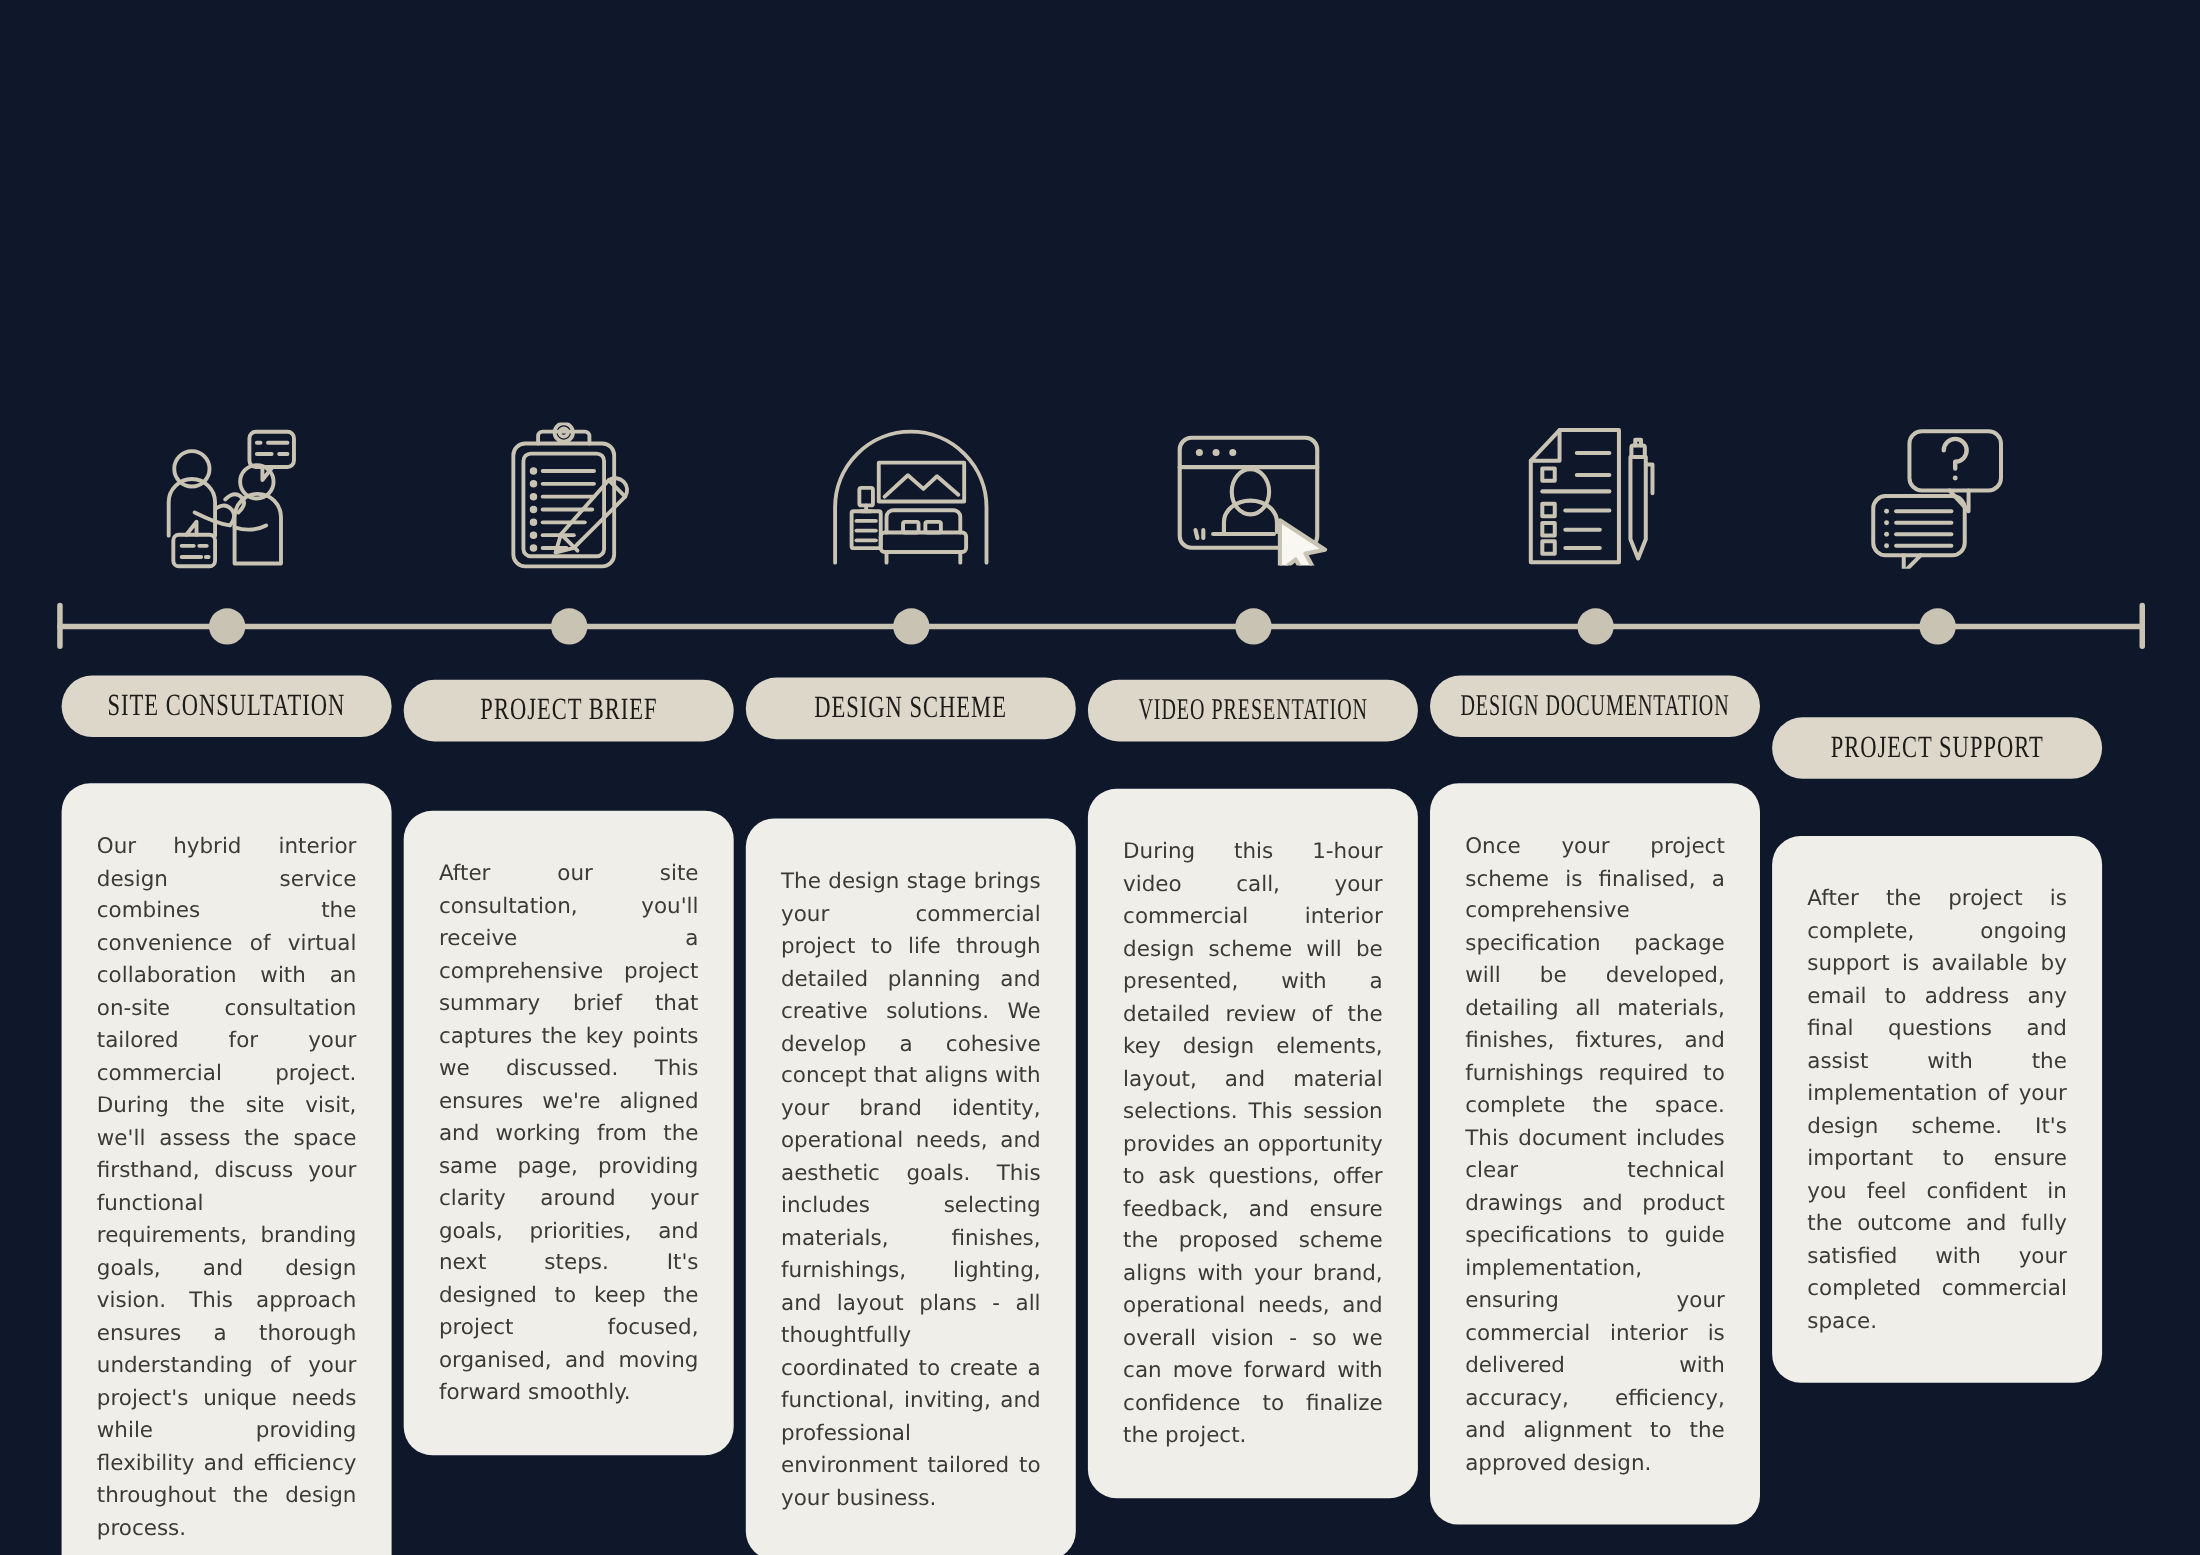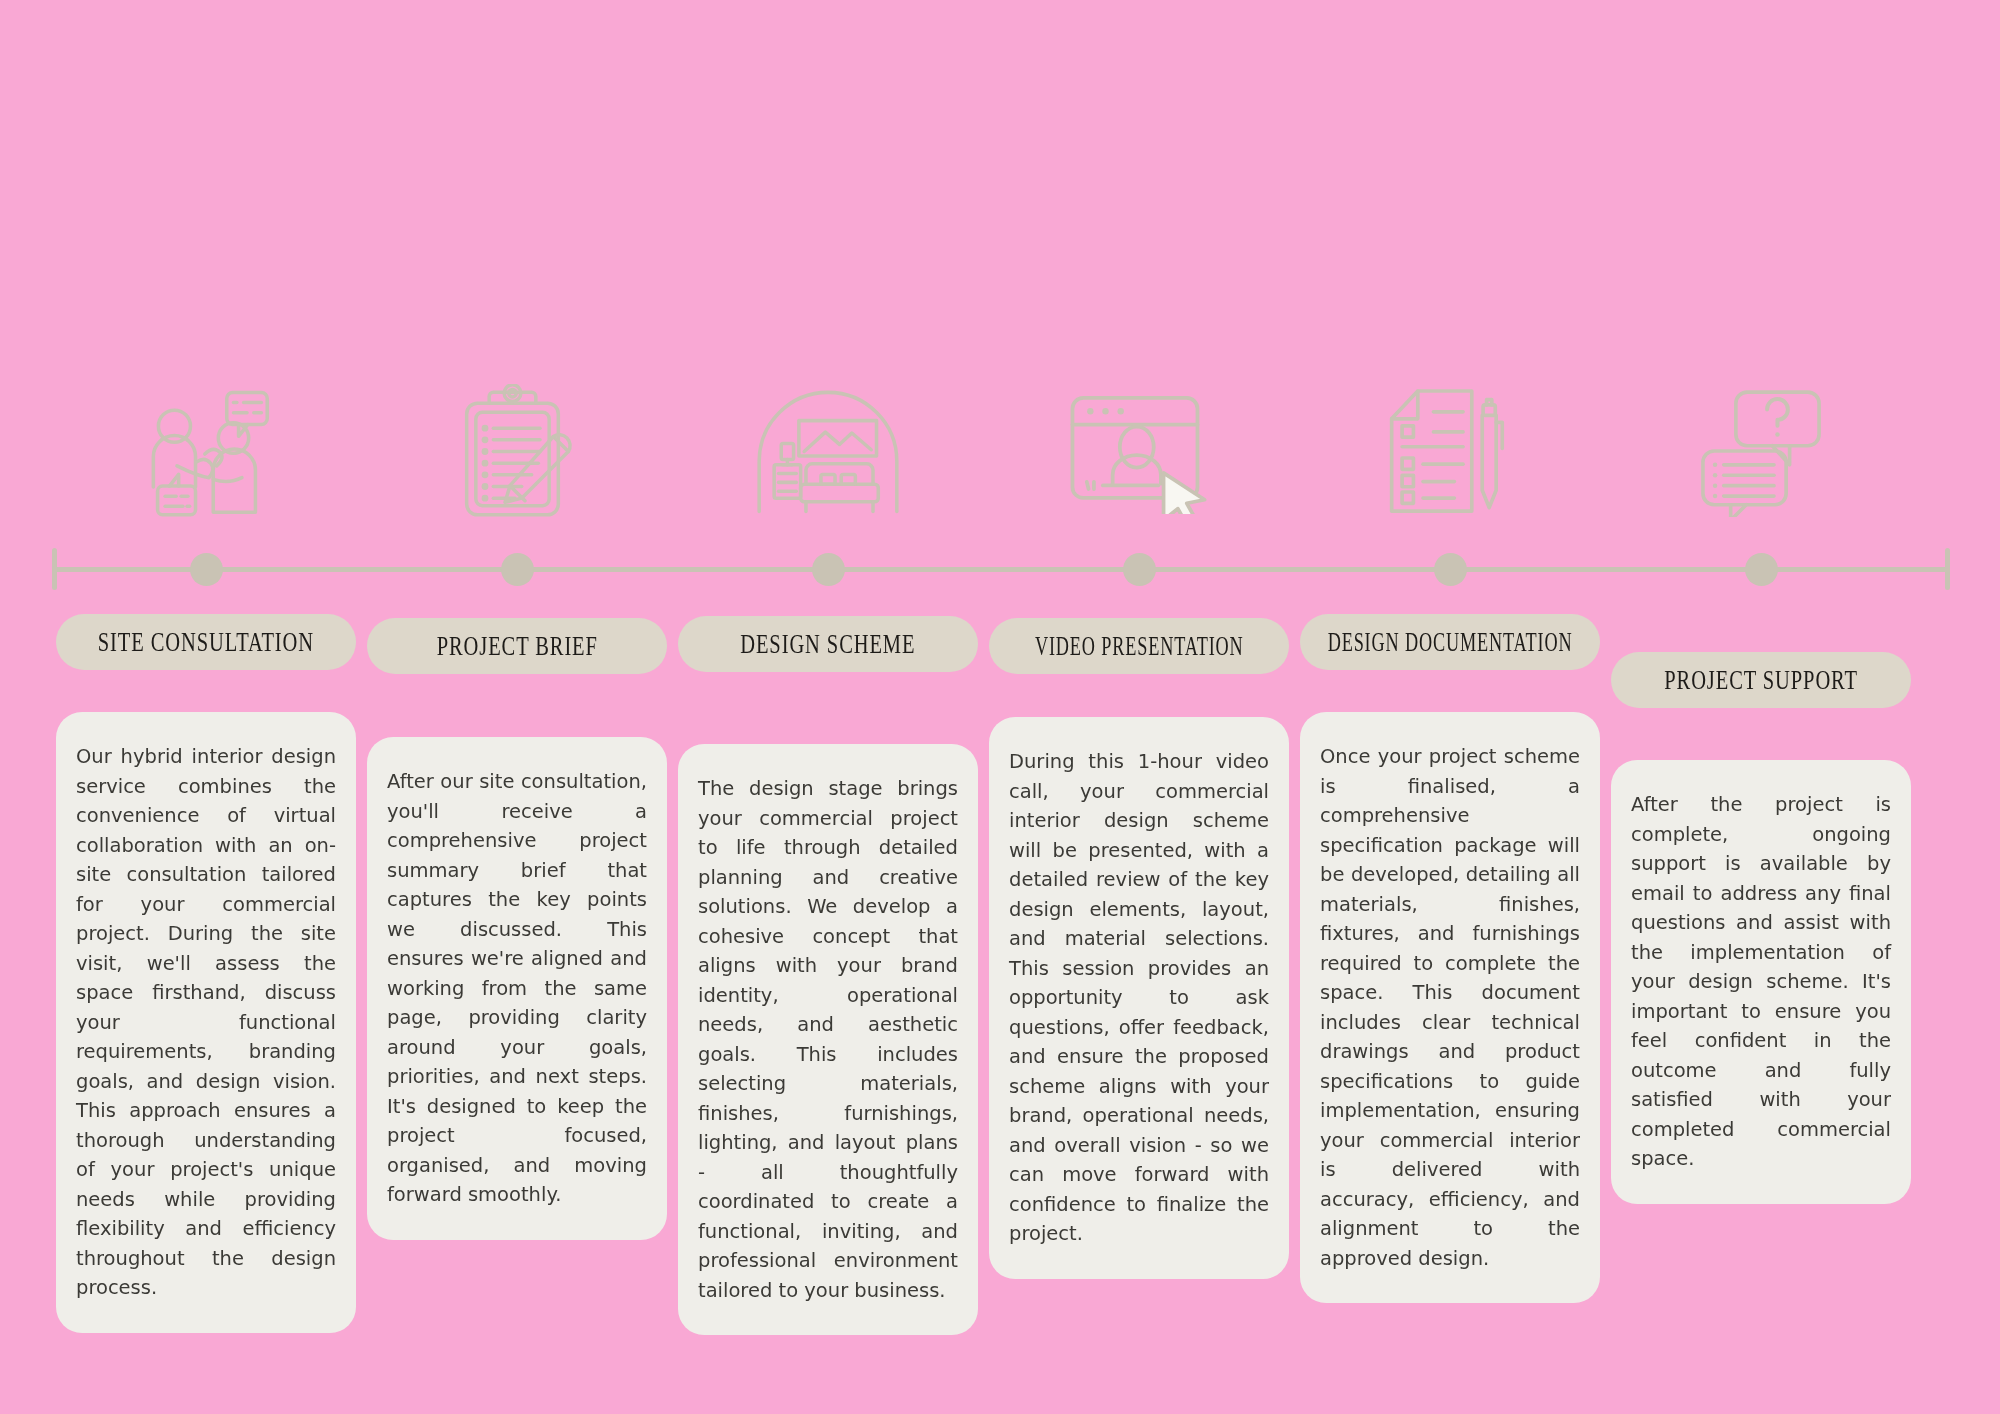--- a/index.html
+++ b/index.html
@@ -11,21 +11,21 @@
     height: 1414px;
     background: #f8f7f2;
     font-family: "Liberation Sans", sans-serif;
     overflow: hidden;
   }
 
   #board {
     position: relative;
     width: 2000px;
     height: 1414px;
-    background: #f9a8d4;
+    background: #0f172a;
   }
 
   
   .rail {
     position: absolute;
     left: 52px;
     top: 567px;
     width: 1898px;
     height: 5px;
     background: #c9c3b4;
@@ -104,21 +104,21 @@
     box-sizing: border-box;
     padding: 26px 16px 26px 16px;
   }
   .card-text {
     font-family: "DejaVu Sans", sans-serif;
     font-size: 19.5px;
     line-height: 29.5px;
     color: #3b3a36;
     text-align: justify;
     text-justify: inter-word;
-    margin: 4px;
+    margin: 16px;
     hyphens: none;
   }
 </style>
 </head>
 <body>
 
 <div id="board">
 
   <div class="rail"></div>
   <div class="rail-cap left"></div>

